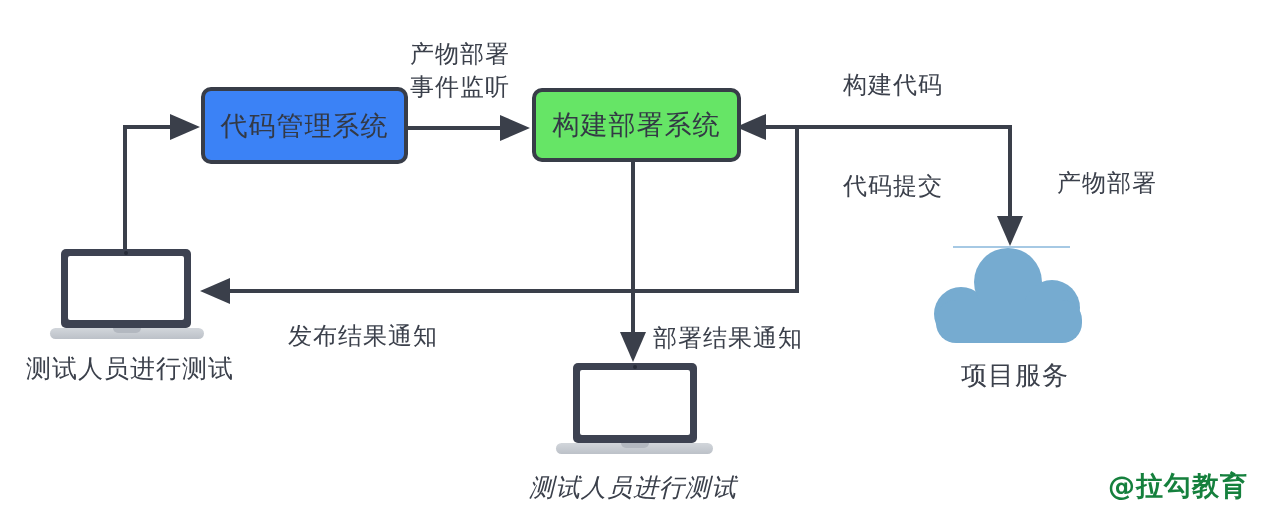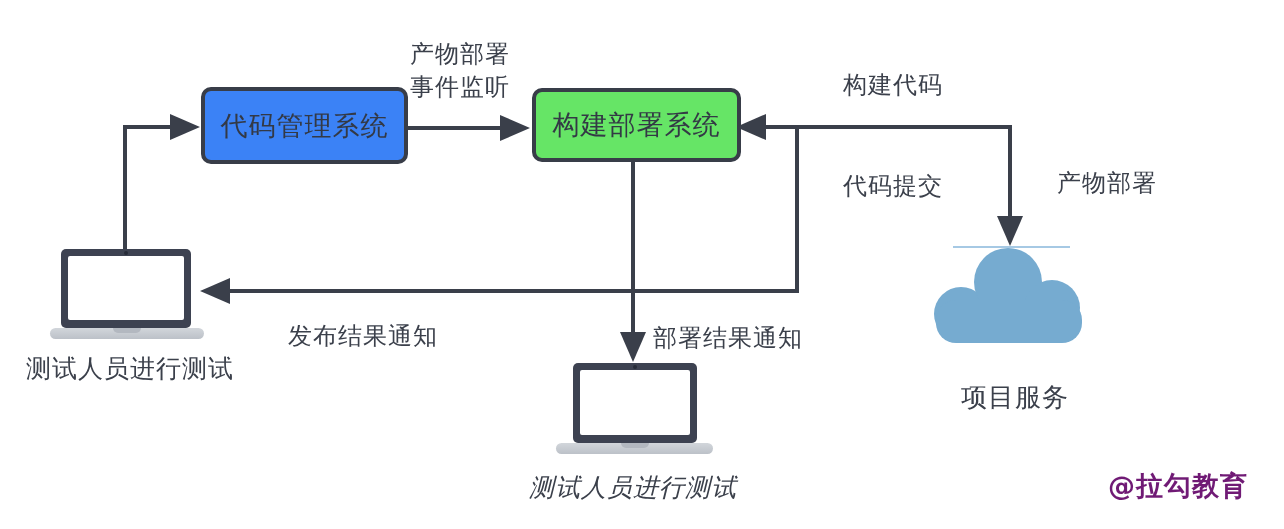--- a/index.html
+++ b/index.html
@@ -33,21 +33,21 @@
     position:absolute;box-sizing:border-box;
     border:4px solid #383d48;border-radius:10px;
     display:flex;align-items:center;justify-content:center;
     font-size:27px;font-weight:500;color:#333945;
     letter-spacing:1px;white-space:nowrap;background:#3b82f6;
   }
   .sysbox.green{background:var(--green);}
   
   .elabel{position:absolute;color:var(--text);font-size:24px;line-height:33px;letter-spacing:1px;white-space:nowrap;}
   .caption{position:absolute;color:var(--text);font-size:25px;letter-spacing:1px;white-space:nowrap;}
-  .watermark{position:absolute;color:#701a75;font-size:27px;font-weight:bold;letter-spacing:1px;white-space:nowrap;}
+  .watermark{position:absolute;color:#15803d;font-size:27px;font-weight:bold;letter-spacing:1px;white-space:nowrap;}
   
   .laptop-screen{
     position:absolute;background:var(--bezel);border-radius:5px;
   }
   .laptop-screen .inner{
     position:absolute;left:7px;right:7px;top:7px;bottom:8px;
     background:#fff;border-radius:2px;
   }
   .laptop-screen .cam{
     position:absolute;top:2px;left:50%;margin-left:-2px;
@@ -125,17 +125,17 @@
 
   <svg style="left:928px;top:242px;" width="162" height="103" viewBox="0 0 162 103">
     <line x1="25" y1="5" x2="142" y2="5" stroke="#a6c9e4" stroke-width="2"></line>
     <g fill="#76abd0">
       <circle cx="33" cy="72" r="27"></circle>
       <circle cx="80" cy="40" r="34"></circle>
       <circle cx="124" cy="66" r="28"></circle>
       <rect x="8" y="58" width="146" height="43" rx="20"></rect>
     </g>
   </svg>
-  <div class="caption" style="left:961px;top:380px;font-size:26px;">项目服务</div>
+  <div class="caption" style="left:961px;top:358px;font-size:26px;">项目服务</div>
 
   <div class="watermark" style="left:1108px;top:468px;">@拉勾教育</div>
 
 </div>
 
 </body></html>

